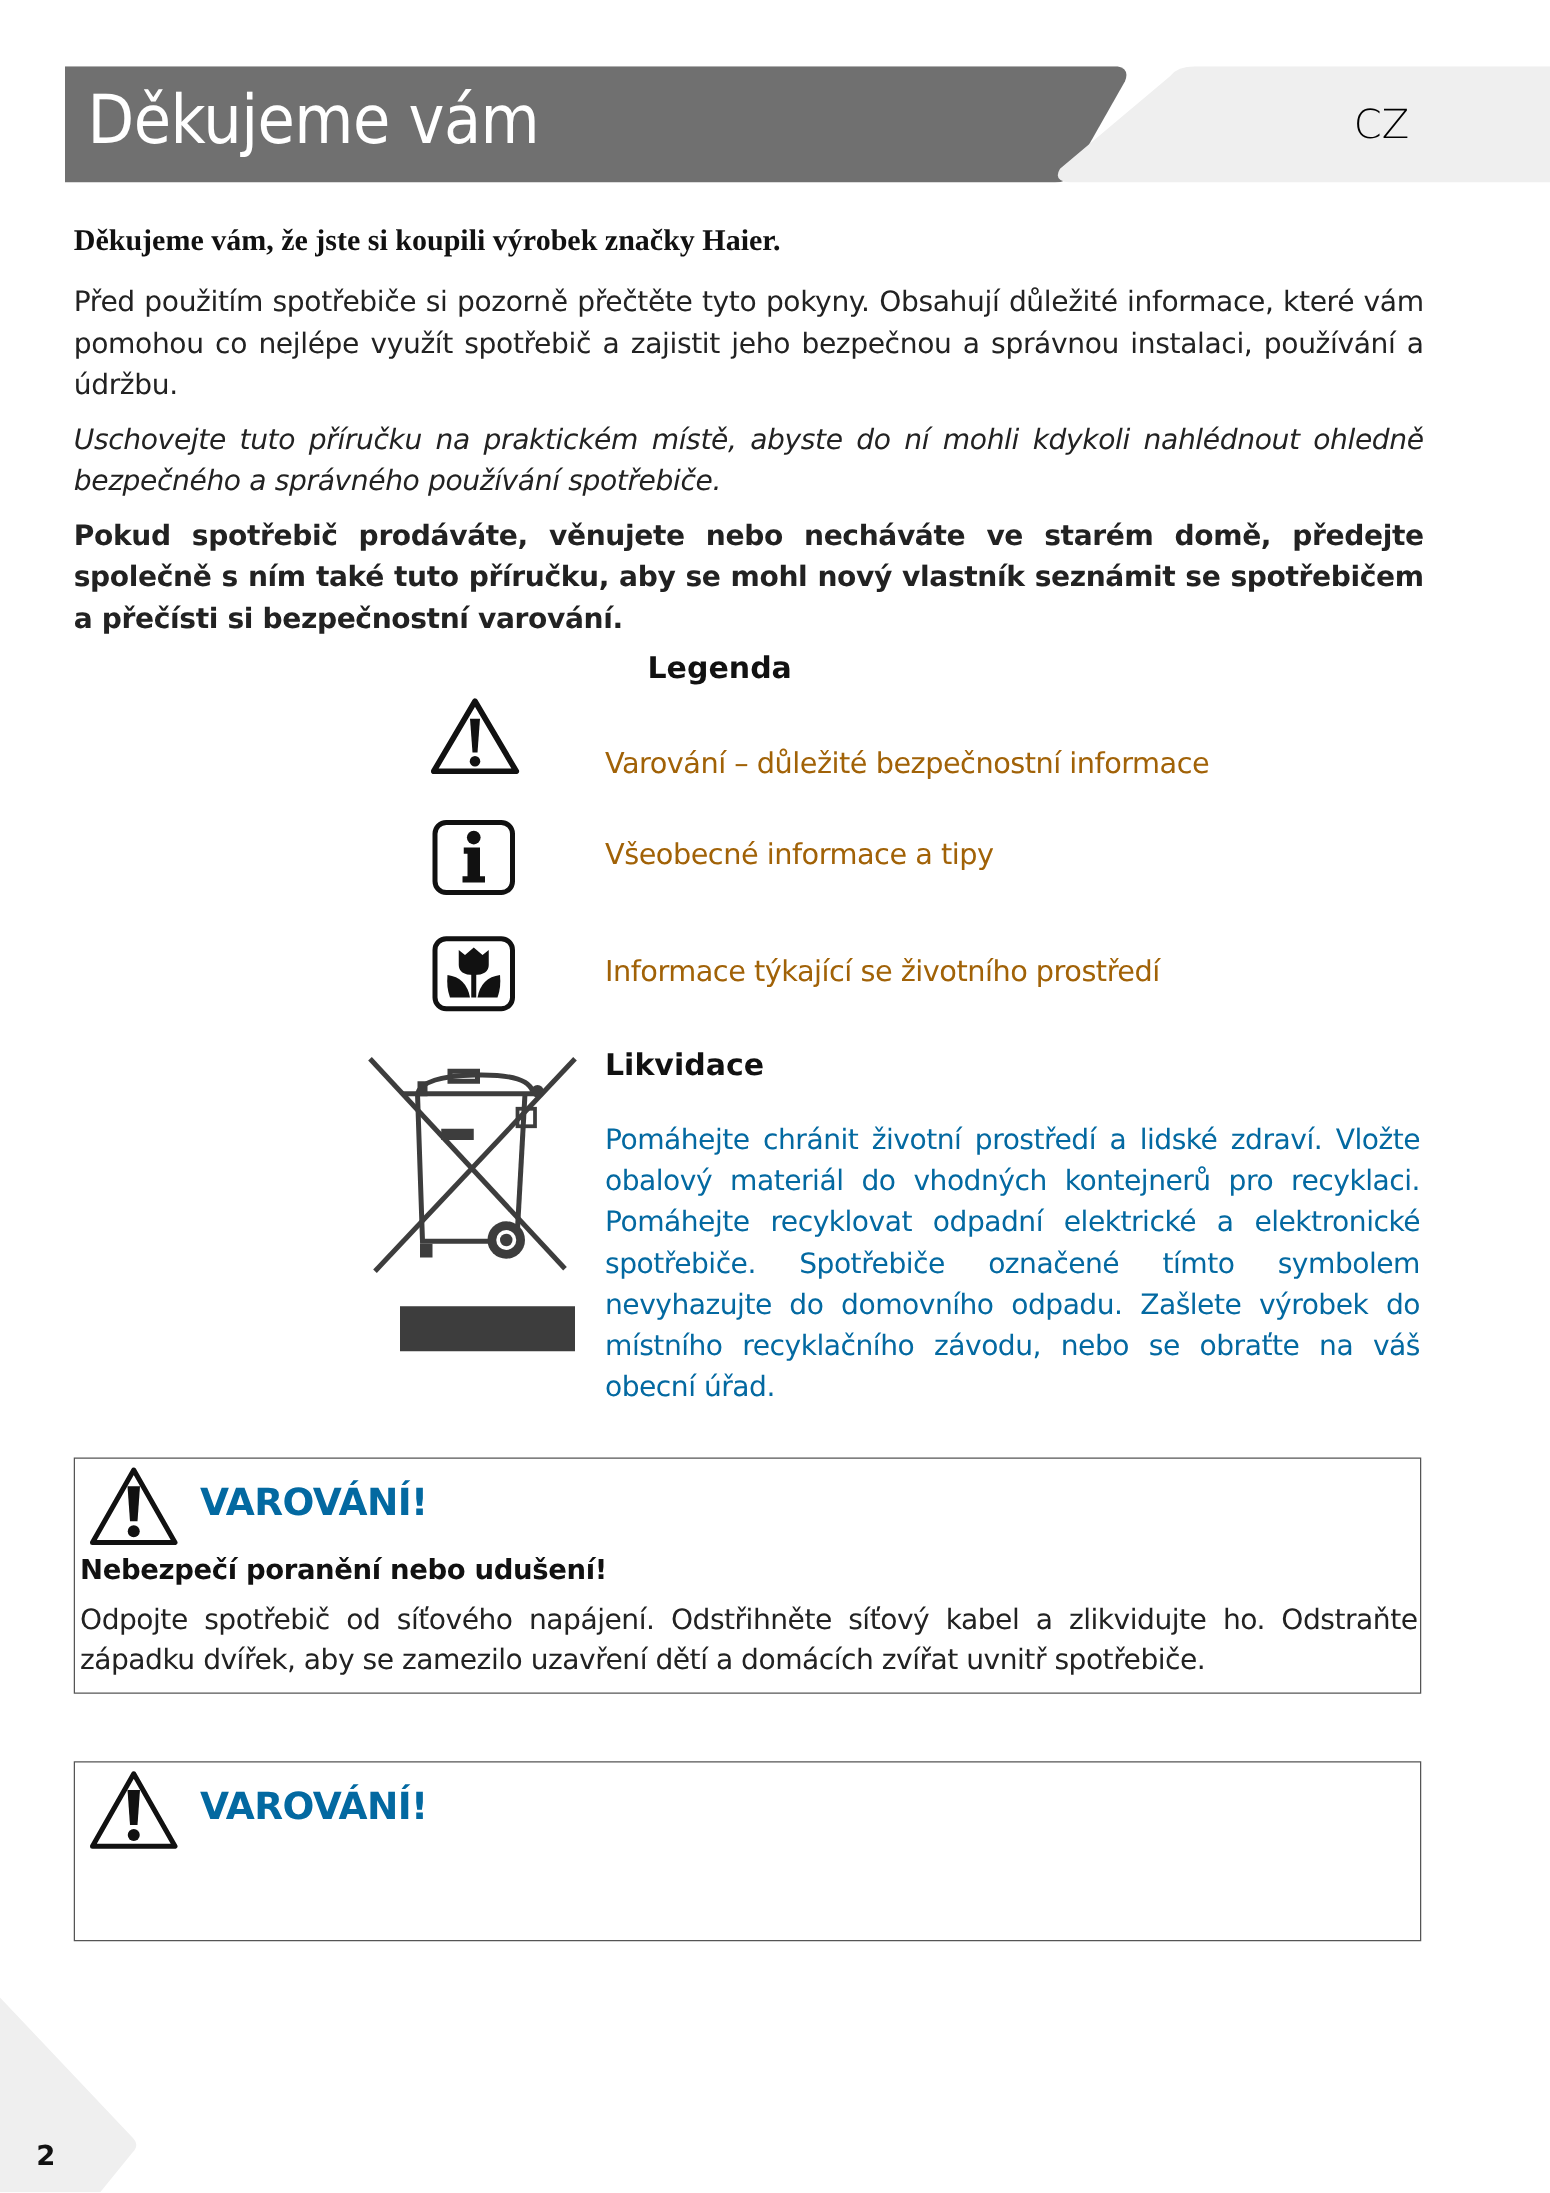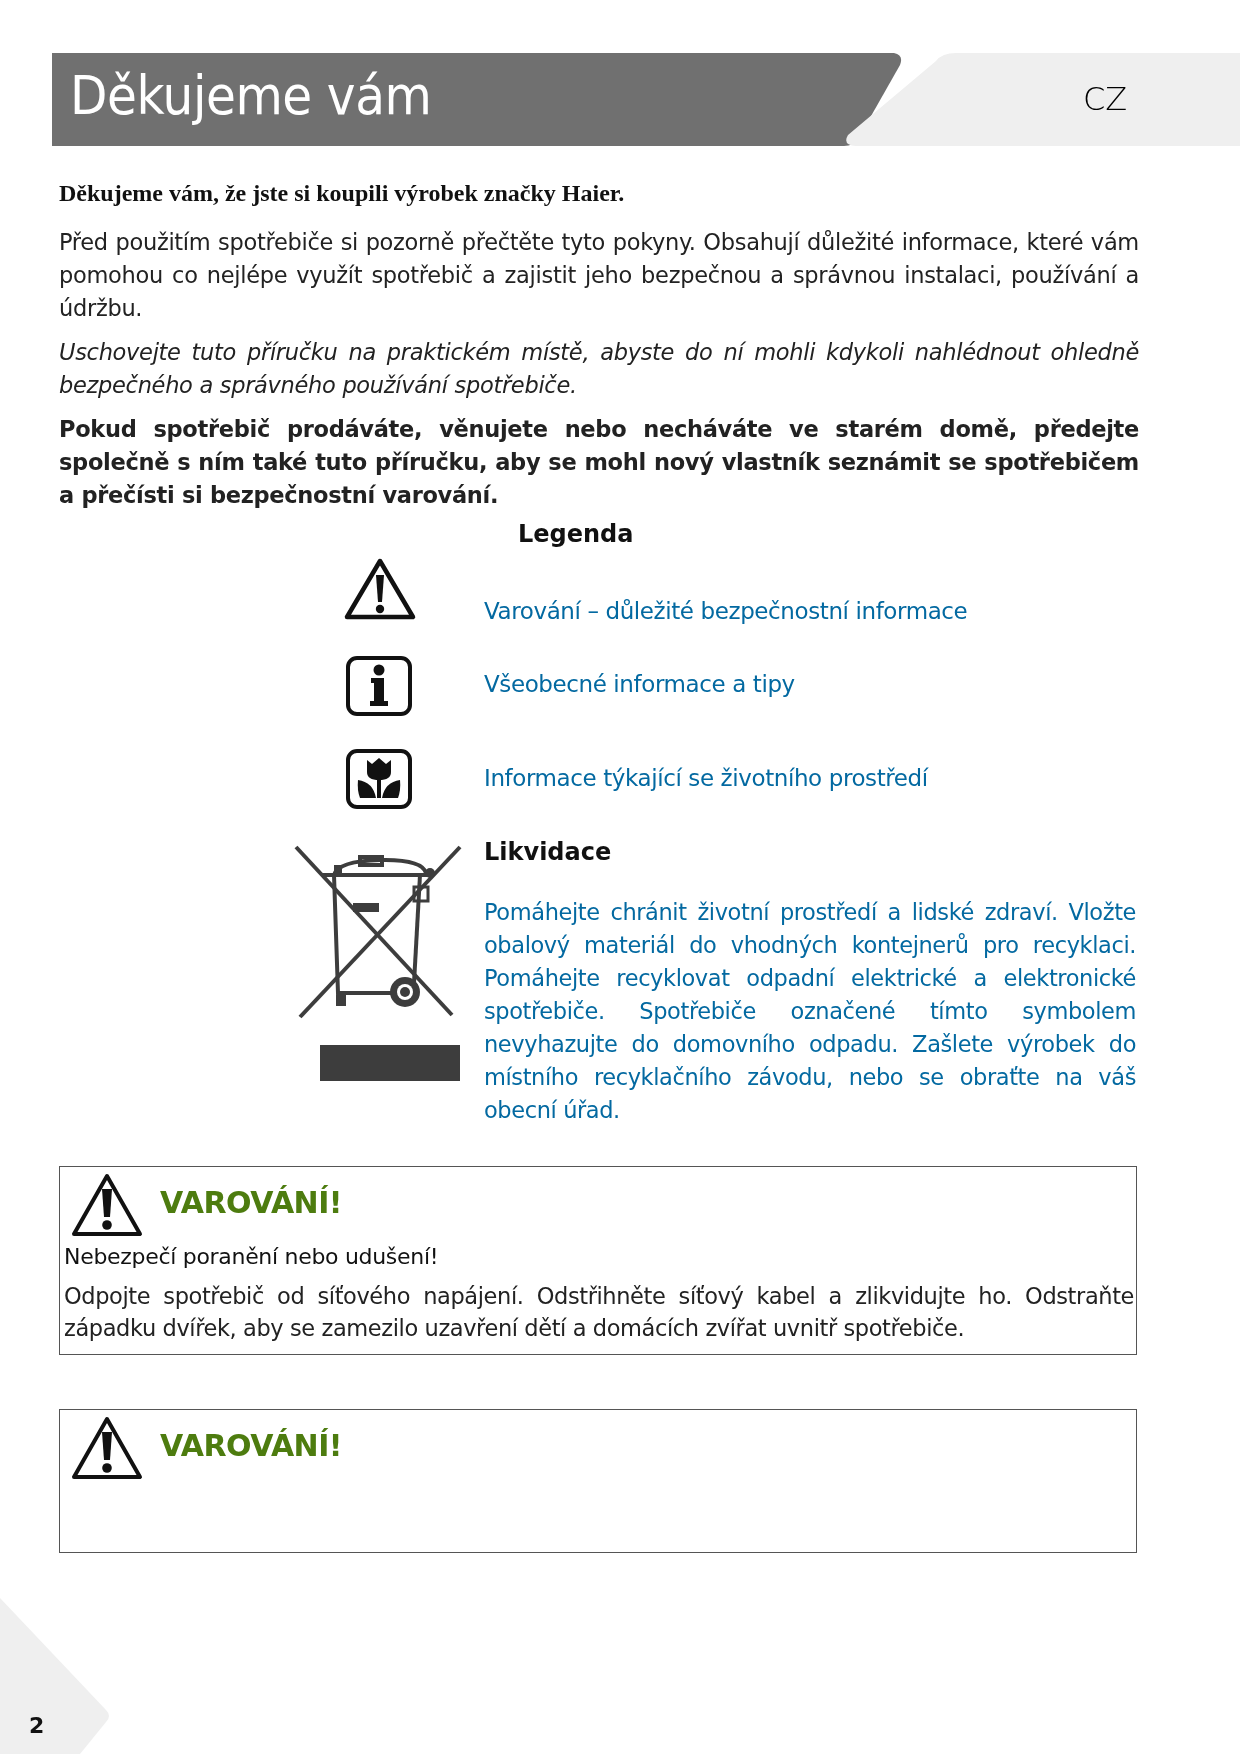--- a/index.html
+++ b/index.html
@@ -14,32 +14,32 @@
 
   .content { position: absolute; left: 59px; width: 1080px; }
   .intro-heading { top: 180px; font-size: 24px; font-weight: bold; color: #111; font-family: Liberation Serif, serif; }
   .para { font-size: 22.5px; line-height: 33px; color: #222; text-align: justify; font-family: "DejaVu Sans", sans-serif; font-weight: normal; letter-spacing: -0.3px; }
   .p1 { top: 226px; }
   .p2 { top: 336px; font-style: italic; }
   .p3 { top: 413px; font-weight: bold; }
 
   .legend-title { position: absolute; left: 484px; top: 520px; font-size: 24px; font-weight: bold; color: #111; font-family: "DejaVu Sans", sans-serif; margin-left: 34px; }
   .legend-icon { position: absolute; }
-  .legend-text { position: absolute; left: 484px; font-size: 23px; color: #0369a1; font-family: "DejaVu Sans", sans-serif; letter-spacing: -0.4px; }
+  .legend-text { position: absolute; left: 484px; font-size: 23px; color: #a16207; font-family: "DejaVu Sans", sans-serif; letter-spacing: -0.4px; }
 
   .disposal-icon { position: absolute; left: 290px; top: 835px; width: 180px; height: 255px; }
   .disposal-title { position: absolute; left: 484px; top: 838px; font-size: 24px; font-weight: bold; color: #111; font-family: "DejaVu Sans", sans-serif; }
   .disposal-text { position: absolute; left: 484px; top: 896px; width: 652px; font-size: 22.5px; line-height: 33px; color: #0369a1; text-align: justify; font-family: "DejaVu Sans", sans-serif; letter-spacing: -0.4px; }
 
   .warn-box { position: absolute; left: 59px; width: 1078px; border: 1.5px solid #555; background: #fff; }
   .warn-box-1 { top: 1166px; height: 189px; }
   .warn-box-2 { top: 1409px; height: 144px; }
   .warn-icon { position: absolute; left: 10px; top: 4px; width: 74px; height: 68px; }
-  .warn-title { position: absolute; left: 100px; top: 18px; font-size: 30px; font-weight: bold; color: #4d7c0f; font-family: "DejaVu Sans", sans-serif; letter-spacing: -0.5px; }
-  .warn-subtitle { position: absolute; left: 4px; top: 77px; font-size: 22px; font-weight: normal; color: #111; font-family: "DejaVu Sans", sans-serif; letter-spacing: -0.3px; }
+  .warn-title { position: absolute; left: 100px; top: 18px; font-size: 30px; font-weight: bold; color: #0369a1; font-family: "DejaVu Sans", sans-serif; letter-spacing: -0.5px; }
+  .warn-subtitle { position: absolute; left: 4px; top: 77px; font-size: 22px; font-weight: bold; color: #111; font-family: "DejaVu Sans", sans-serif; letter-spacing: -0.3px; }
   .warn-body { position: absolute; left: 4px; right: 2px; font-size: 22.5px; line-height: 32px; color: #222; text-align: justify; font-family: "DejaVu Sans", sans-serif; letter-spacing: -0.4px; }
   .warn-box-1 .warn-body { top: 113px; }
   .warn-box-2 .warn-body { top: 74px; }
 
   .page-corner { position: absolute; left: 0; top: 1598px; width: 112px; height: 156px; }
   .page-number { position: absolute; left: 29px; top: 1713px; font-size: 22px; font-weight: bold; color: #111; font-family: "DejaVu Sans", sans-serif; }
 </style>
 </head>
 <body>
 

